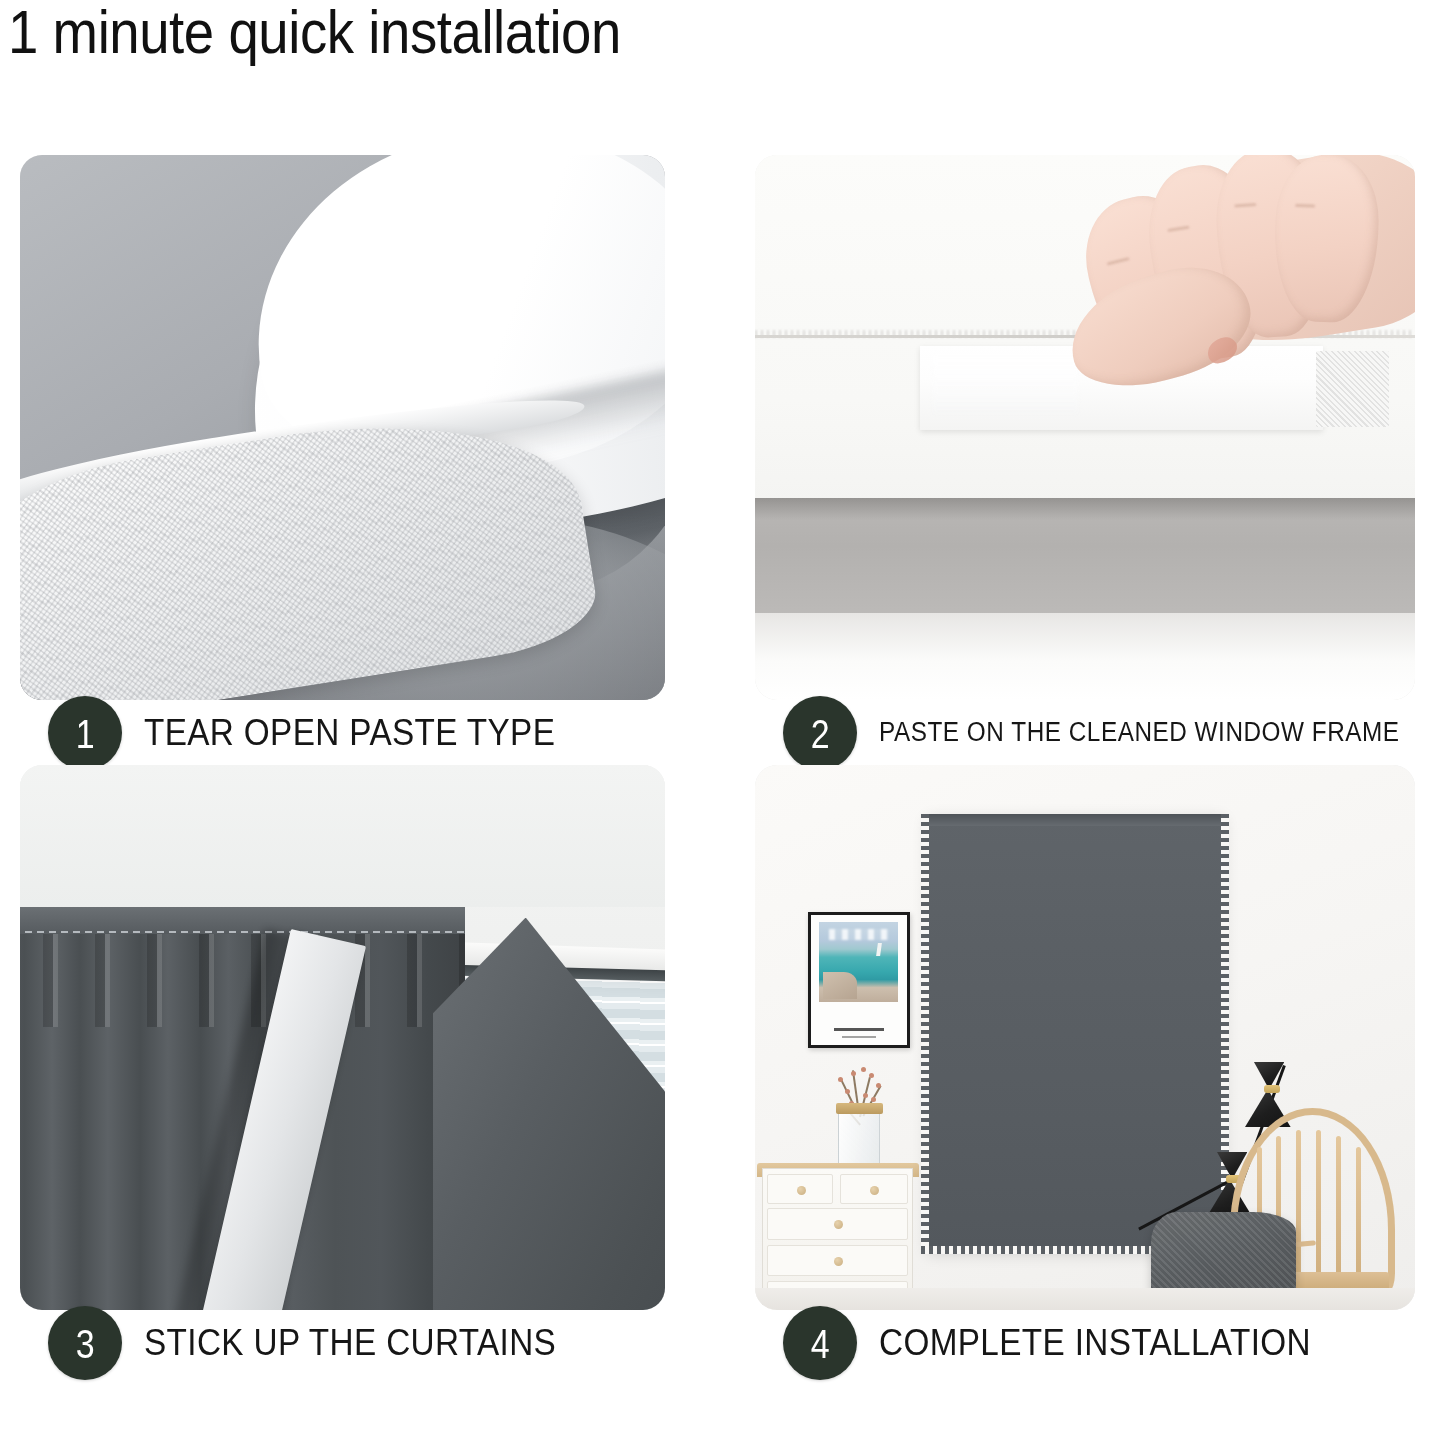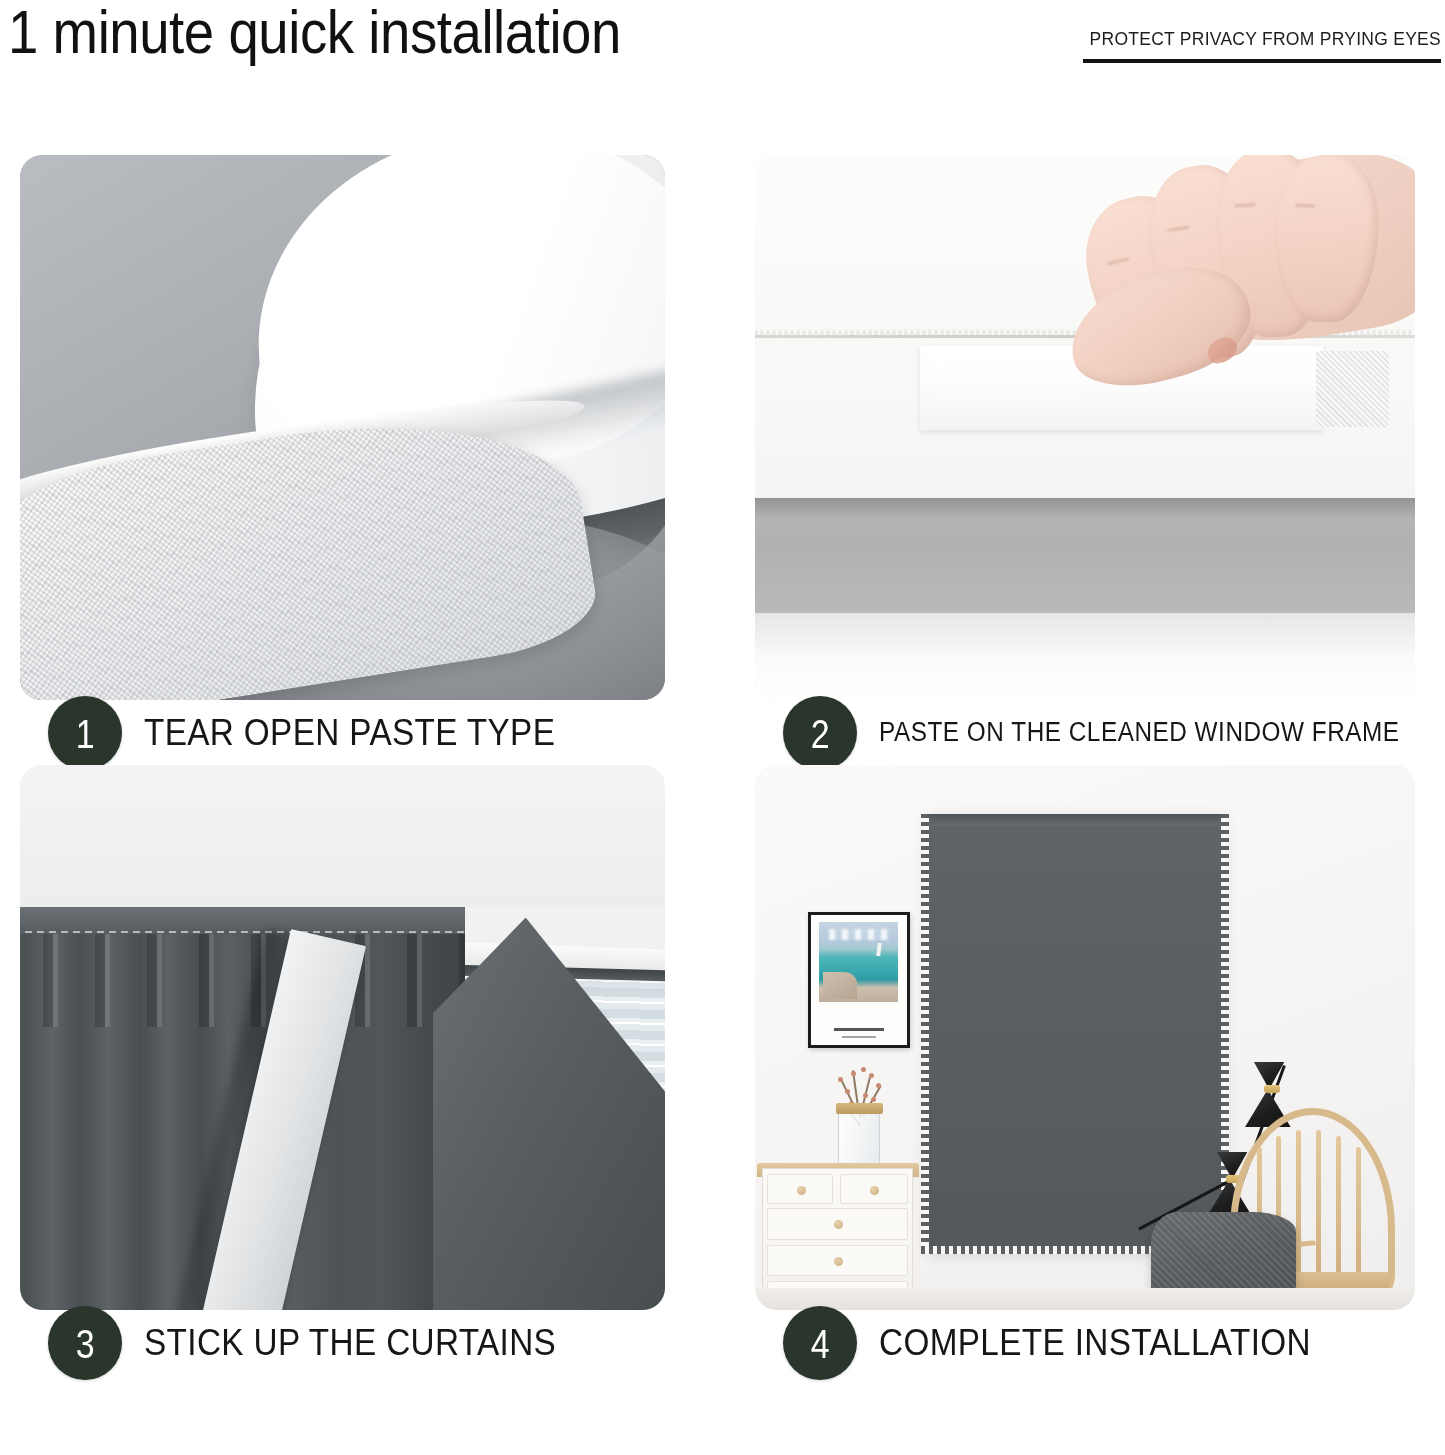--- a/index.html
+++ b/index.html
@@ -418,24 +418,20 @@
   .p4-floor{
     position:absolute; left:0; bottom:0; width:100%; height:4%;
     background:linear-gradient(180deg,#efedea,#e6e3df);
   }
 </style>
 </head>
 <body>
 
 <div class="header">
   <div class="main-title">1 minute quick installation</div>
-  <div class="tagline-wrap">
-    <span class="tagline">PROTECT PRIVACY FROM PRYING EYES</span>
-    <div class="tagline-rule"></div>
-  </div>
 </div>
 
 <div class="grid">
 
   <div class="panel panel-1">
     <div class="photo">
       <div class="p1-bg"></div>
       <div class="p1-darkcorner"></div>
       <div class="p1-white-band"></div>
       <div class="p1-white-band2"></div>

